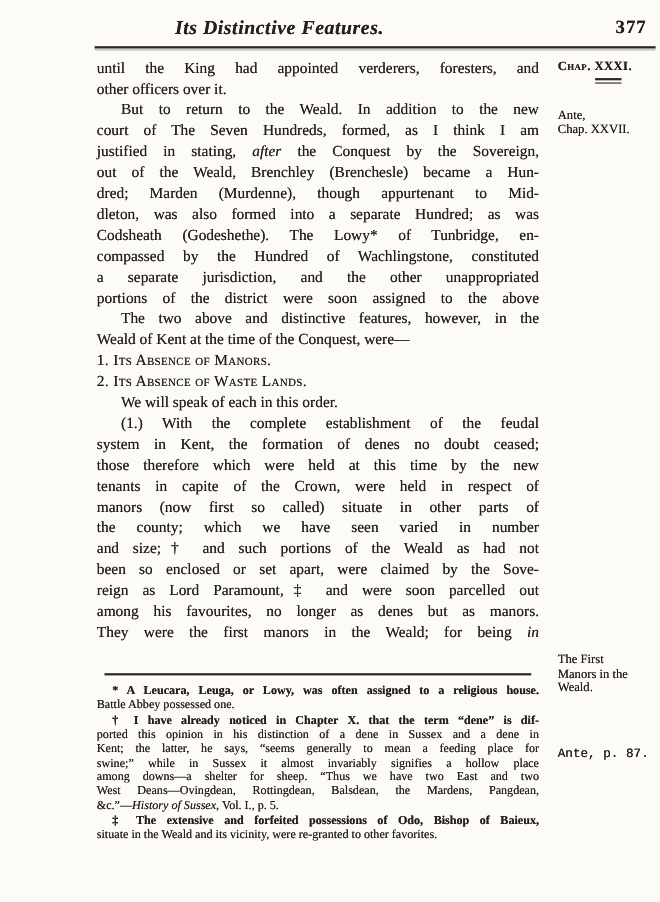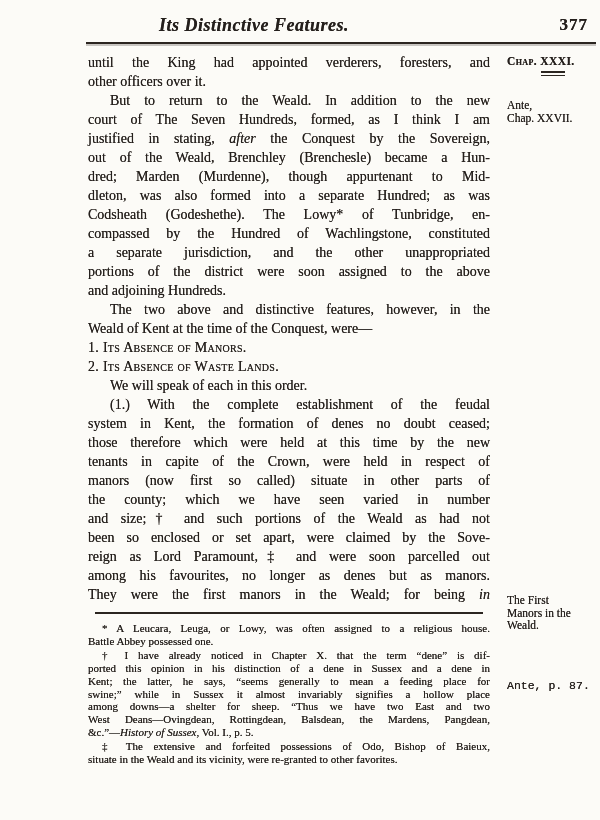--- a/index.html
+++ b/index.html
@@ -37,21 +37,21 @@
 
   
   .footnote-rule{
     position:absolute;top:612px;left:95px;width:388px;height:2px;background:#2b2520;
   }
   .footnotes{
     position:absolute;left:88px;top:622px;width:402px;
     font-size:11px;line-height:12.7px;
   }
   .footnotes .para{margin-bottom:2px;}
-  .footnotes .tline.ind{text-indent:14px;}
+  .footnotes .tline.ind{text-indent:14px;font-weight:bold;}
 
   
   .margin-note{
     position:absolute;left:507px;width:90px;
     font-size:11.5px;line-height:12.6px;
   }
   .margin-note .tline{text-align:right;text-align-last:left;}
   .smallcaps{font-variant:small-caps;letter-spacing:0.4px;font-weight:bold;}
   .note-chap{top:55px;}
   .chap-rule{
@@ -80,21 +80,20 @@
         <div class="tline ind">But to return to the Weald.  In addition to the new</div>
         <div class="tline">court of The Seven Hundreds, formed, as I think I am</div>
         <div class="tline">justified in stating, <i>after</i> the Conquest by the Sovereign,</div>
         <div class="tline">out of the Weald, Brenchley (Brenchesle) became a Hun-</div>
         <div class="tline">dred; Marden (Murdenne), though appurtenant to Mid-</div>
         <div class="tline">dleton, was also formed into a separate Hundred; as was</div>
         <div class="tline">Codsheath (Godeshethe).  The Lowy* of Tunbridge, en-</div>
         <div class="tline">compassed by the Hundred of Wachlingstone, constituted</div>
         <div class="tline">a separate jurisdiction, and the other unappropriated</div>
         <div class="tline">portions of the district were soon assigned to the above</div>
-        <div class="tline end">and adjoining Hundreds.</div>
       </div>
     <div class="para">
         <div class="tline ind">The two above and distinctive features, however, in the</div>
         <div class="tline end">Weald of Kent at the time of the Conquest, were—</div>
       </div>
 
     <div class="list-block">
       <div class="list-item">1. Its Absence of Manors.</div>
       <div class="list-item">2. Its Absence of Waste Lands.</div>
     </div>

